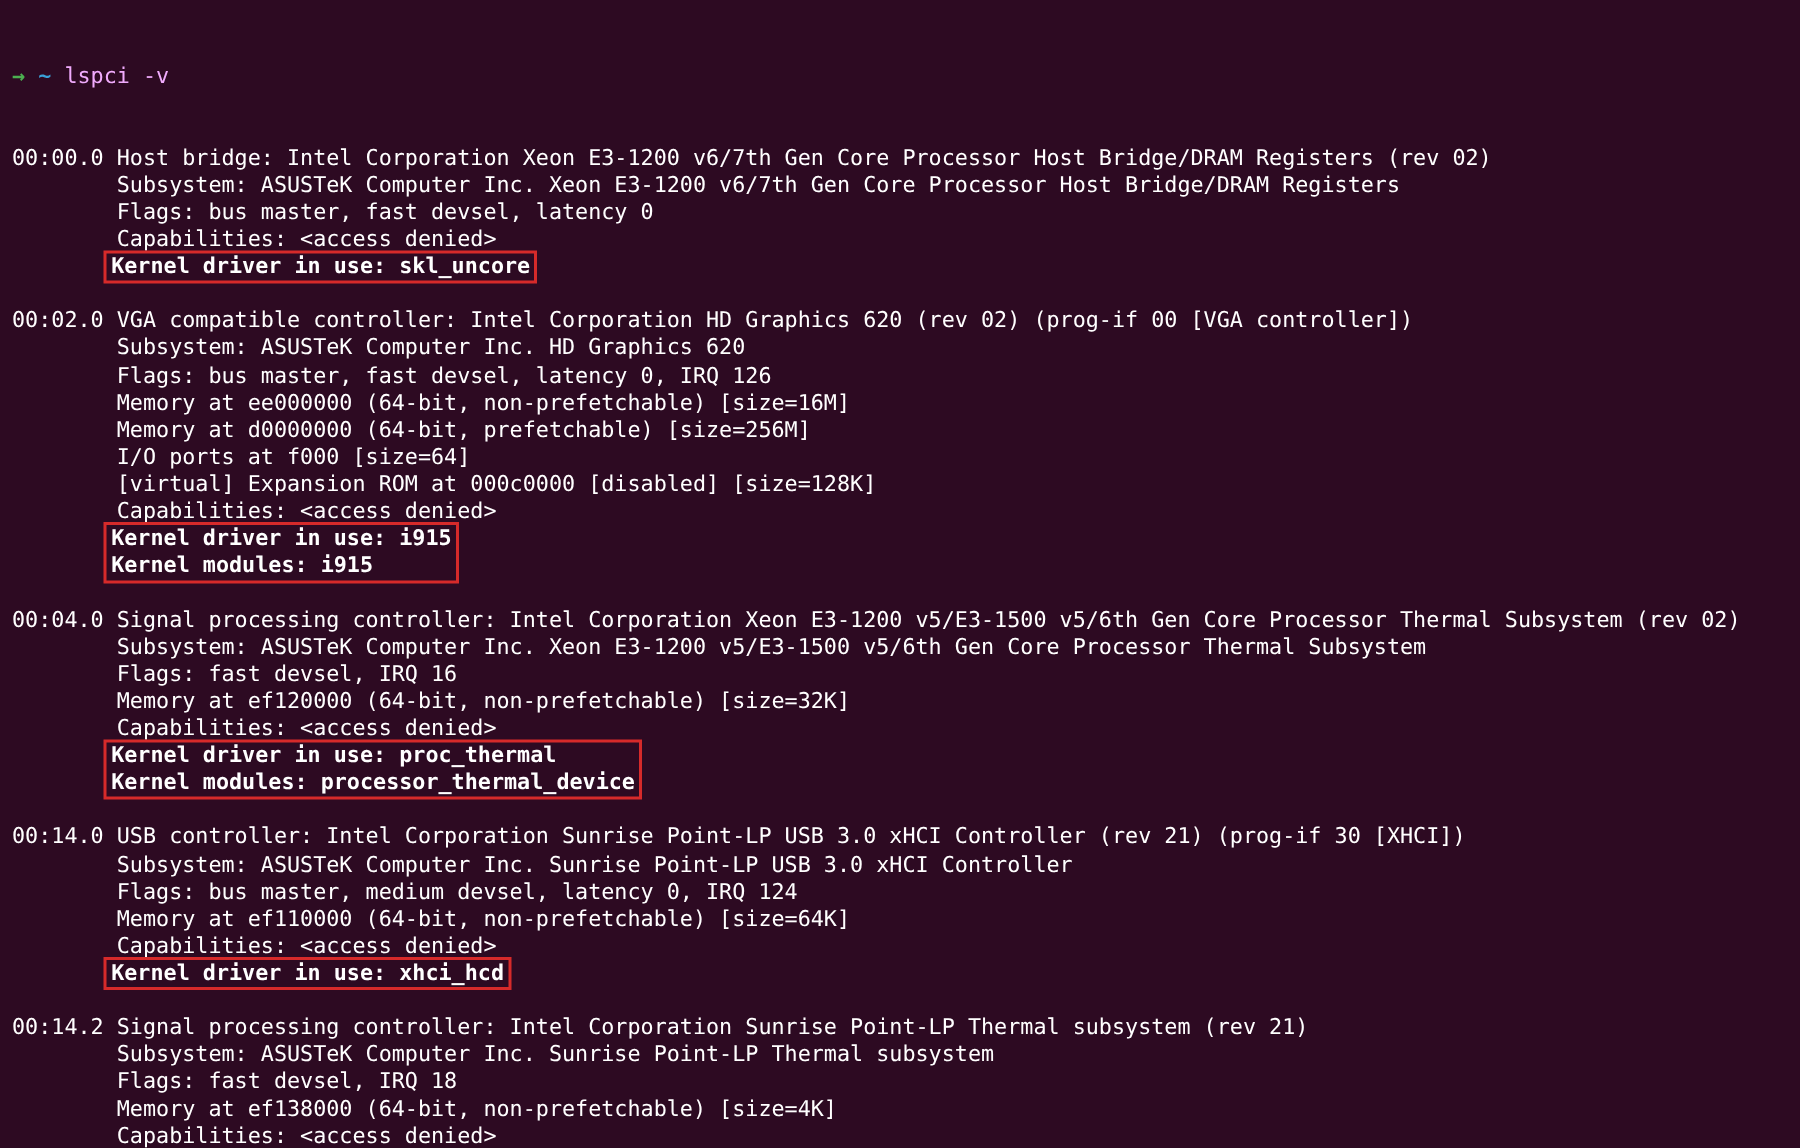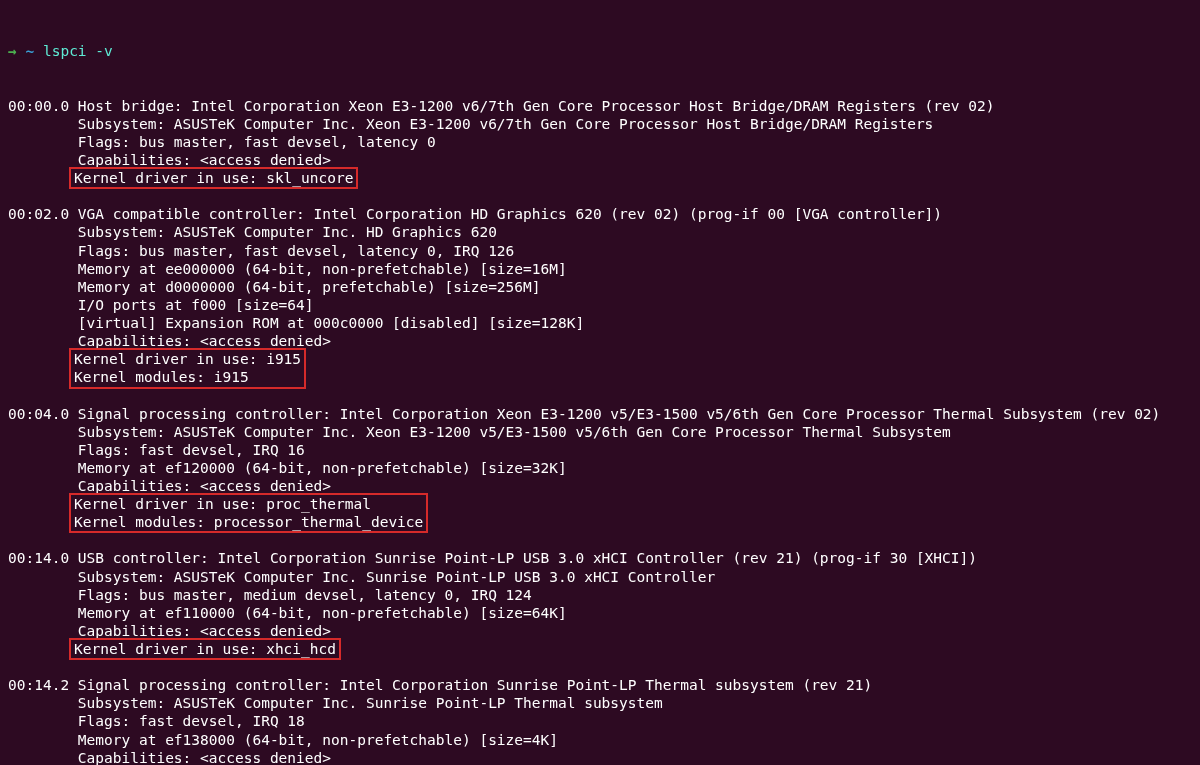--- a/index.html
+++ b/index.html
@@ -13,27 +13,28 @@
     width: 1200px;
     height: 765px;
     overflow: hidden;
   }
   .terminal {
     padding: 6px 8px 0 8px;
     white-space: pre;
   }
   .prompt-arrow { color: #4caf50; font-weight: bold; }
   .prompt-tilde { color: #3aa0d6; font-weight: bold; }
-  .cmd { color: #5eead4; }
+  .cmd { color: #f0abfc; }
   .line { white-space: pre; }
   .hl {
     border: 2px solid #d62a2a;
     padding: 0 3px;
     margin: -2px 0;
     display: inline-block;
+    font-weight: bold;
   }
   .blank { height: 18px; }
 </style>
 </head>
 <body>
 
 <div class="terminal">
   <div class="line"><span class="prompt-arrow">→</span><span class="prompt-tilde"> ~ </span><span class="cmd">lspci -v</span></div>
   <div id="output"><div class="line">00:00.0 Host bridge: Intel Corporation Xeon E3-1200 v6/7th Gen Core Processor Host Bridge/DRAM Registers (rev 02)</div><div class="line">        Subsystem: ASUSTeK Computer Inc. Xeon E3-1200 v6/7th Gen Core Processor Host Bridge/DRAM Registers</div><div class="line">        Flags: bus master, fast devsel, latency 0</div><div class="line">        Capabilities: &lt;access denied&gt;</div><div class="line"><span>       </span><span class="hl"><span>Kernel driver in use: skl_uncore</span></span></div><div class="blank"></div><div class="line">00:02.0 VGA compatible controller: Intel Corporation HD Graphics 620 (rev 02) (prog-if 00 [VGA controller])</div><div class="line">        Subsystem: ASUSTeK Computer Inc. HD Graphics 620</div><div class="line">        Flags: bus master, fast devsel, latency 0, IRQ 126</div><div class="line">        Memory at ee000000 (64-bit, non-prefetchable) [size=16M]</div><div class="line">        Memory at d0000000 (64-bit, prefetchable) [size=256M]</div><div class="line">        I/O ports at f000 [size=64]</div><div class="line">        [virtual] Expansion ROM at 000c0000 [disabled] [size=128K]</div><div class="line">        Capabilities: &lt;access denied&gt;</div><div class="line"><span>       </span><span class="hl"><span>Kernel driver in use: i915</span><br><span>Kernel modules: i915      </span></span></div><div class="blank"></div><div class="line">00:04.0 Signal processing controller: Intel Corporation Xeon E3-1200 v5/E3-1500 v5/6th Gen Core Processor Thermal Subsystem (rev 02)</div><div class="line">        Subsystem: ASUSTeK Computer Inc. Xeon E3-1200 v5/E3-1500 v5/6th Gen Core Processor Thermal Subsystem</div><div class="line">        Flags: fast devsel, IRQ 16</div><div class="line">        Memory at ef120000 (64-bit, non-prefetchable) [size=32K]</div><div class="line">        Capabilities: &lt;access denied&gt;</div><div class="line"><span>       </span><span class="hl"><span>Kernel driver in use: proc_thermal      </span><br><span>Kernel modules: processor_thermal_device</span></span></div><div class="blank"></div><div class="line">00:14.0 USB controller: Intel Corporation Sunrise Point-LP USB 3.0 xHCI Controller (rev 21) (prog-if 30 [XHCI])</div><div class="line">        Subsystem: ASUSTeK Computer Inc. Sunrise Point-LP USB 3.0 xHCI Controller</div><div class="line">        Flags: bus master, medium devsel, latency 0, IRQ 124</div><div class="line">        Memory at ef110000 (64-bit, non-prefetchable) [size=64K]</div><div class="line">        Capabilities: &lt;access denied&gt;</div><div class="line"><span>       </span><span class="hl"><span>Kernel driver in use: xhci_hcd</span></span></div><div class="blank"></div><div class="line">00:14.2 Signal processing controller: Intel Corporation Sunrise Point-LP Thermal subsystem (rev 21)</div><div class="line">        Subsystem: ASUSTeK Computer Inc. Sunrise Point-LP Thermal subsystem</div><div class="line">        Flags: fast devsel, IRQ 18</div><div class="line">        Memory at ef138000 (64-bit, non-prefetchable) [size=4K]</div><div class="line">        Capabilities: &lt;access denied&gt;</div></div>
 </div>

